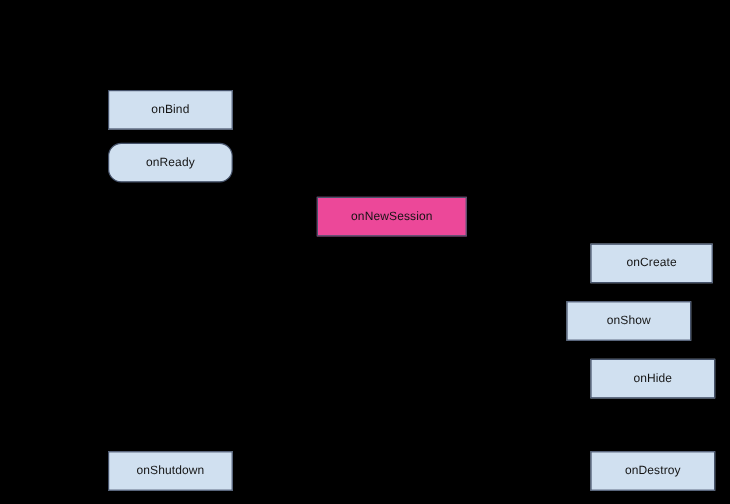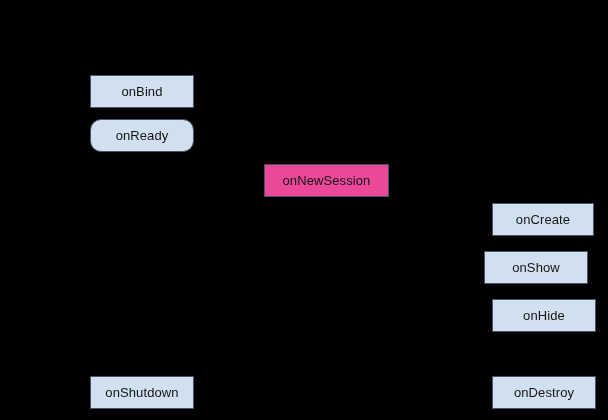--- a/index.html
+++ b/index.html
@@ -19,21 +19,21 @@
     width: 608px;
     height: 420px;
     background: #000000;
   }
   .node {
     position: absolute;
     box-sizing: border-box;
     background: #d0e0f0;
     border: 1px solid #46536b;
     color: #141414;
-    font-size: 13px;
+    font-size: 10px;
     line-height: 1;
     letter-spacing: 0.1px;
     display: flex;
     align-items: center;
     justify-content: center;
     text-align: center;
     white-space: nowrap;
     user-select: none;
   }
   .node-label {
@@ -55,21 +55,21 @@
   </div>
 
   <div class="node" style="left: 264px; top: 164px; width: 125px; height: 33px; background: #ec4899; border-color: rgb(70, 83, 107); color: rgb(20, 20, 20);">
     <span class="node-label">onNewSession</span>
   </div>
 
   <div class="node" style="left: 492px; top: 203px; width: 102px; height: 33px; background: rgb(208, 224, 240); border-color: rgb(70, 83, 107); color: rgb(20, 20, 20);">
     <span class="node-label">onCreate</span>
   </div>
 
-  <div class="node" style="left: 484px; top: 251px; width: 104px; height: 33px; background: rgb(208, 224, 240); border-color: rgb(70, 83, 107); color: rgb(20, 20, 20);">
+  <div class="node" style="left: 472px; top: 251px; width: 104px; height: 33px; background: rgb(208, 224, 240); border-color: rgb(70, 83, 107); color: rgb(20, 20, 20);">
     <span class="node-label">onShow</span>
   </div>
 
   <div class="node" style="left: 492px; top: 299px; width: 104px; height: 33px; background: rgb(208, 224, 240); border-color: rgb(70, 83, 107); color: rgb(20, 20, 20); text-align: center;">
     <span class="node-label">onHide</span>
   </div>
 
   <div class="node" style="left: 492px; top: 376px; width: 104px; height: 33px; background: rgb(208, 224, 240); border-color: rgb(70, 83, 107); color: rgb(20, 20, 20);">
     <span class="node-label">onDestroy</span>
   </div>

